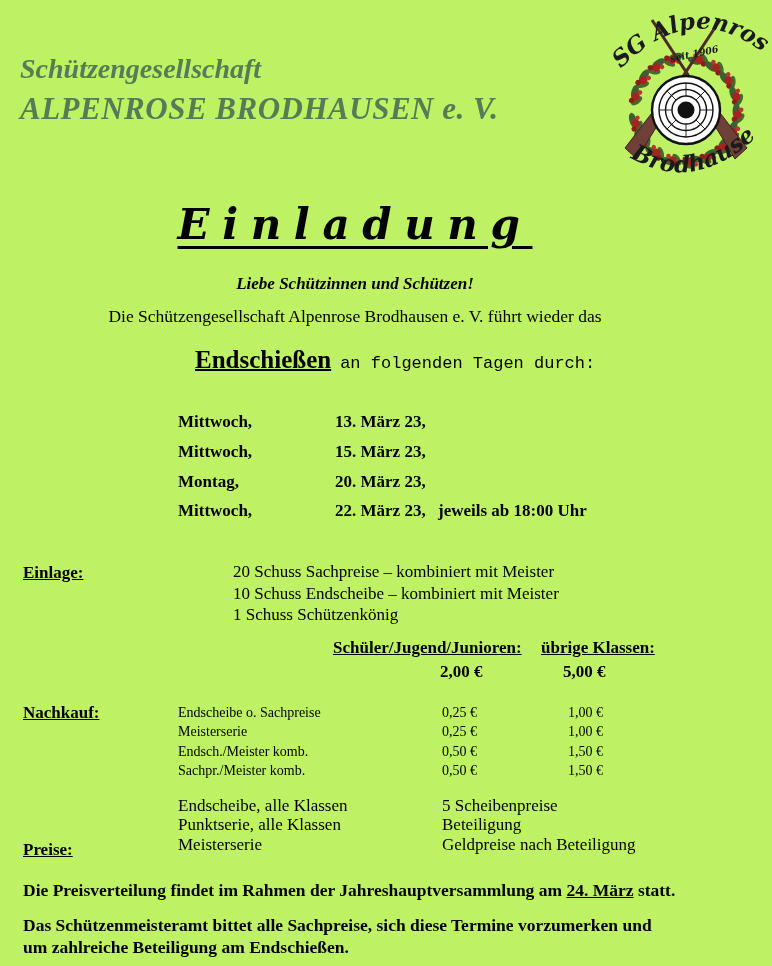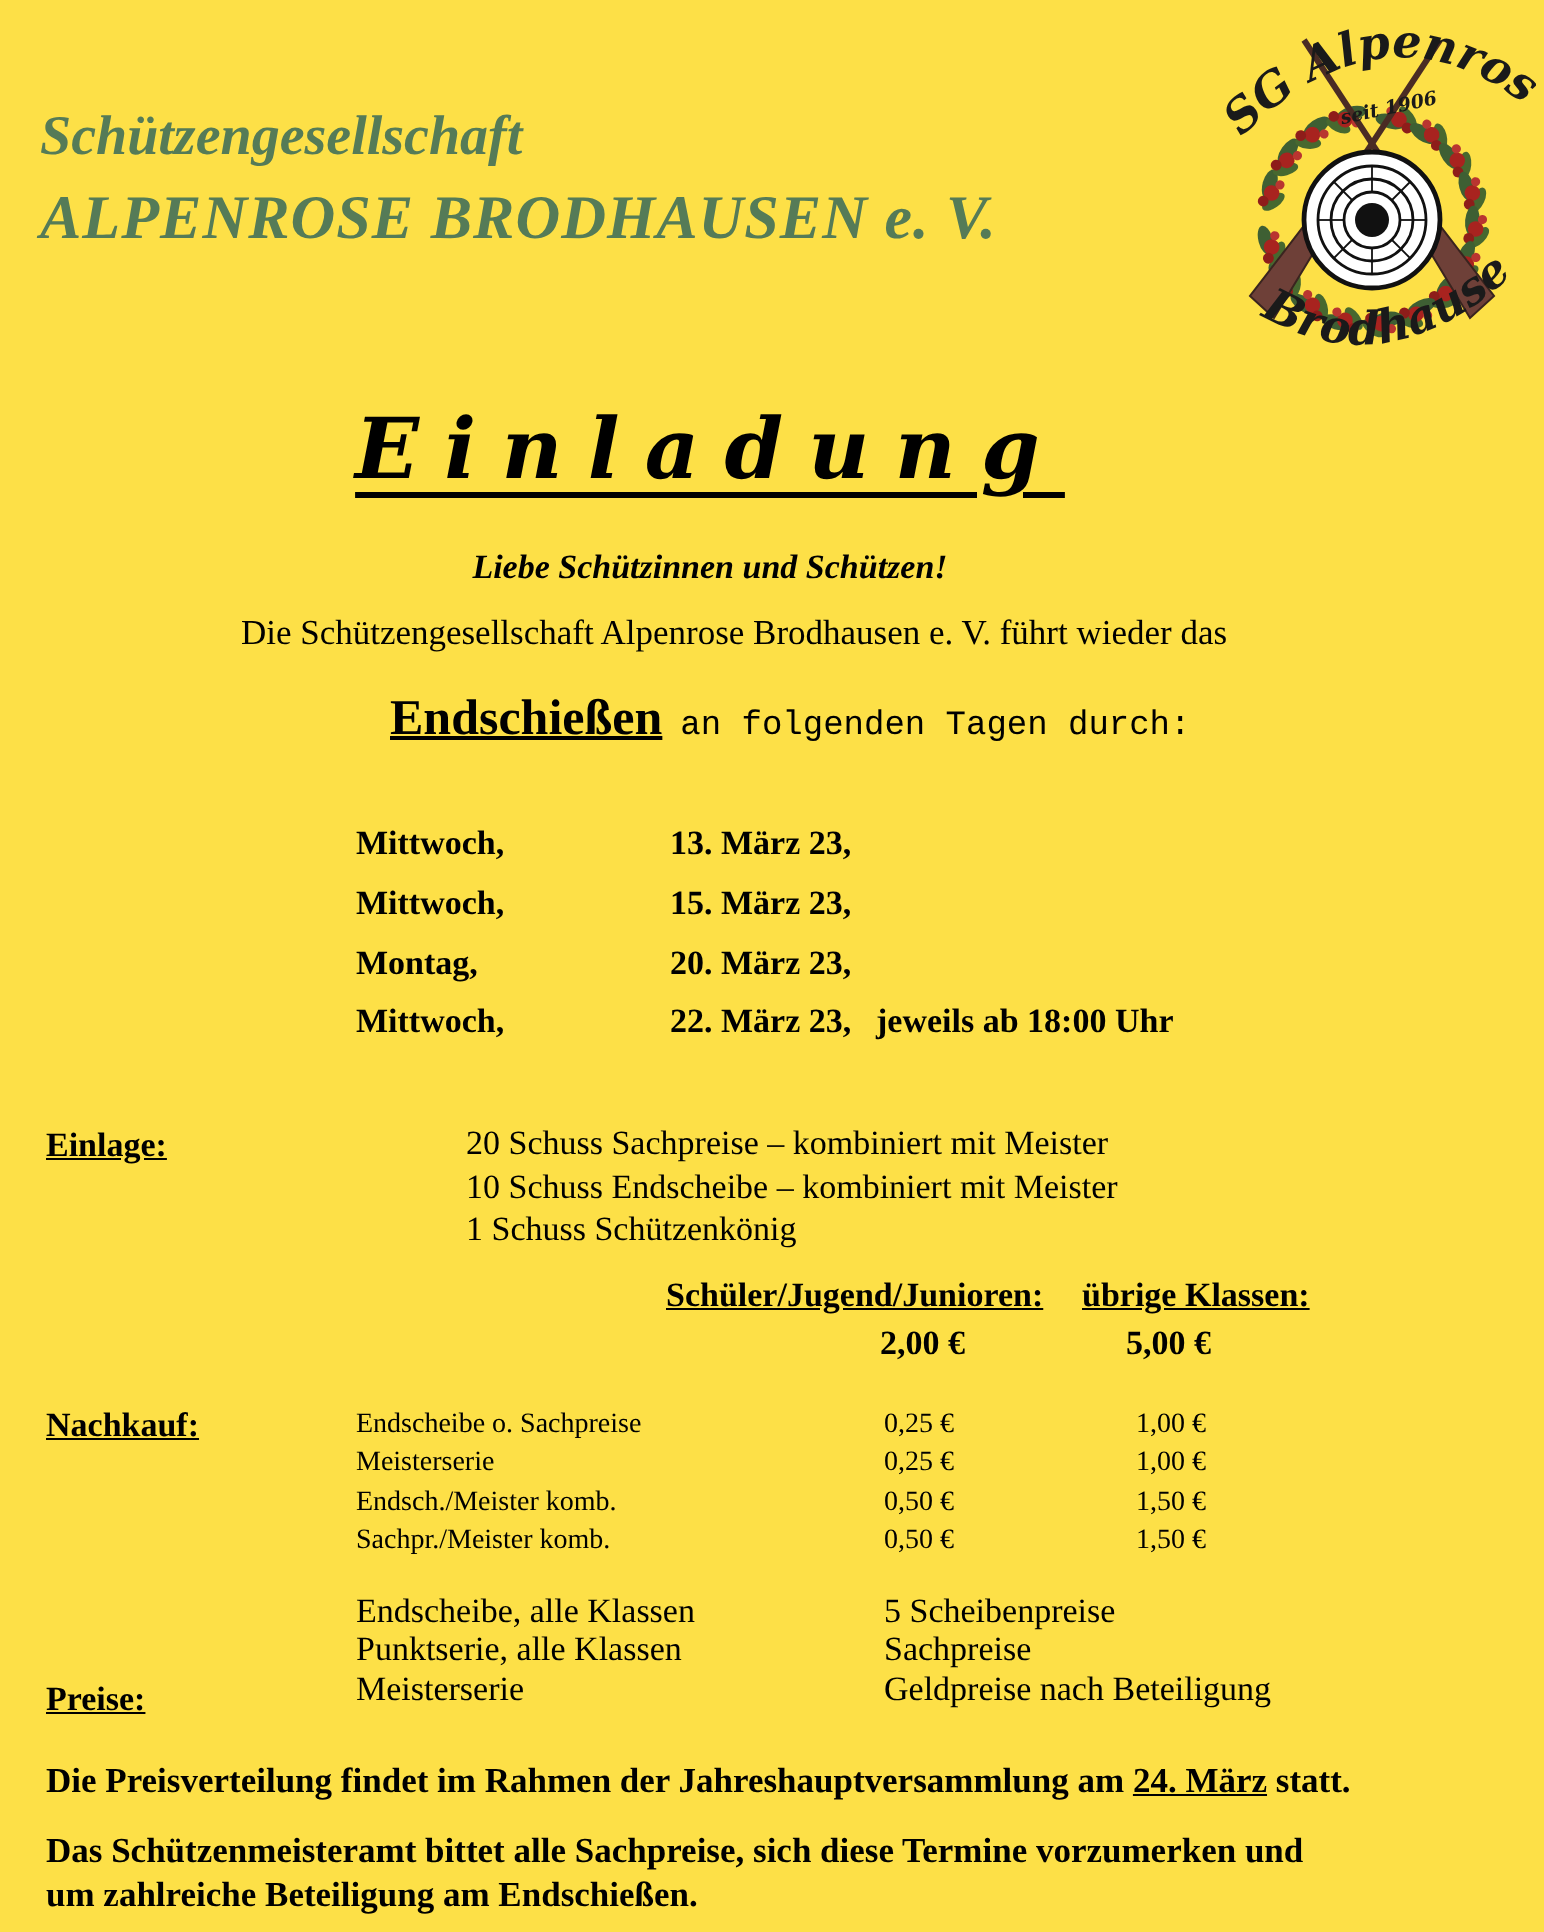--- a/index.html
+++ b/index.html
@@ -1,18 +1,18 @@
 <!DOCTYPE html>
 <html><head>
 <meta charset="utf-8">
 <style>
   html,body { margin:0; padding:0; background:#888; }
   .doc {
     position:relative; width:772px; height:966px; margin:0 auto;
-    background:#fde047; color:#000;
+    background:#bef264; color:#000;
     font-family:"Liberation Serif","DejaVu Serif",serif;
     overflow:hidden;
   }
   .abs { position:absolute; }
   .u { text-decoration:underline; }
   .center { text-align:center; }
 
   
   .org { left:20px; top:50px; color:#557b57; font-style:italic; font-weight:bold; }
   .org-l1 { font-size:28px; line-height:38px; }
@@ -20,21 +20,21 @@
 
   
   .title-wrap { left:0; top:200px; width:710px; }
   .title {
     font-size:42px; font-style:italic; font-weight:bold;
     letter-spacing:0.30em;
     text-decoration:underline; text-decoration-thickness:3px; text-underline-offset:7px;
     font-family:"DejaVu Serif","Liberation Serif",serif;
   }
   .salutation { left:0; top:274px; width:710px; font-size:17px; font-weight:bold; font-style:italic; }
-  .intro { left:12px; top:306px; width:710px; font-size:17.5px; }
+  .intro { left:0; top:306px; width:710px; font-size:17.5px; }
 
   .event-line { left:195px; top:346px; white-space:nowrap; }
   .event-name { font-size:25px; font-weight:bold; text-decoration:underline; text-decoration-thickness:2px; }
   .event-suffix { font-size:17px; margin-left:9px;font-family:Liberation Mono, monospace; }
 
   .dates { left:178px; top:412px; font-size:17px; font-weight:bold; }
   .date-row { display:grid; grid-template-columns:157px 103px auto; height:29.8px; white-space:nowrap; }
 
   .section-label { font-size:17px; font-weight:bold; text-decoration:underline; white-space:nowrap; }
   .einlage-label { left:23px; top:563px; }
@@ -196,21 +196,21 @@
     <span>Sachpr./Meister komb.</span>
     <span>0,50 €</span>
     <span>1,50 €</span>
   </div>
 
   <div class="abs section-label preise-label">Preise:</div>
   <div class="abs preise-rows">
     <span>Endscheibe, alle Klassen</span>
     <span>5 Scheibenpreise</span>
     <span>Punktserie, alle Klassen</span>
-    <span>Sachpreise</span>
+    <span>Beteiligung</span>
     <span>Meisterserie</span>
     <span>Geldpreise nach Beteiligung</span>
   </div>
 
   <div class="abs footer-1">
     <span>Die Preisverteilung findet im Rahmen der Jahreshauptversammlung am </span><span class="u">24. März</span><span> statt.</span>
   </div>
   <div class="abs footer-2">Das Schützenmeisteramt bittet alle Sachpreise, sich diese Termine vorzumerken und</div>
   <div class="abs footer-3">um zahlreiche Beteiligung am Endschießen.</div>
 

